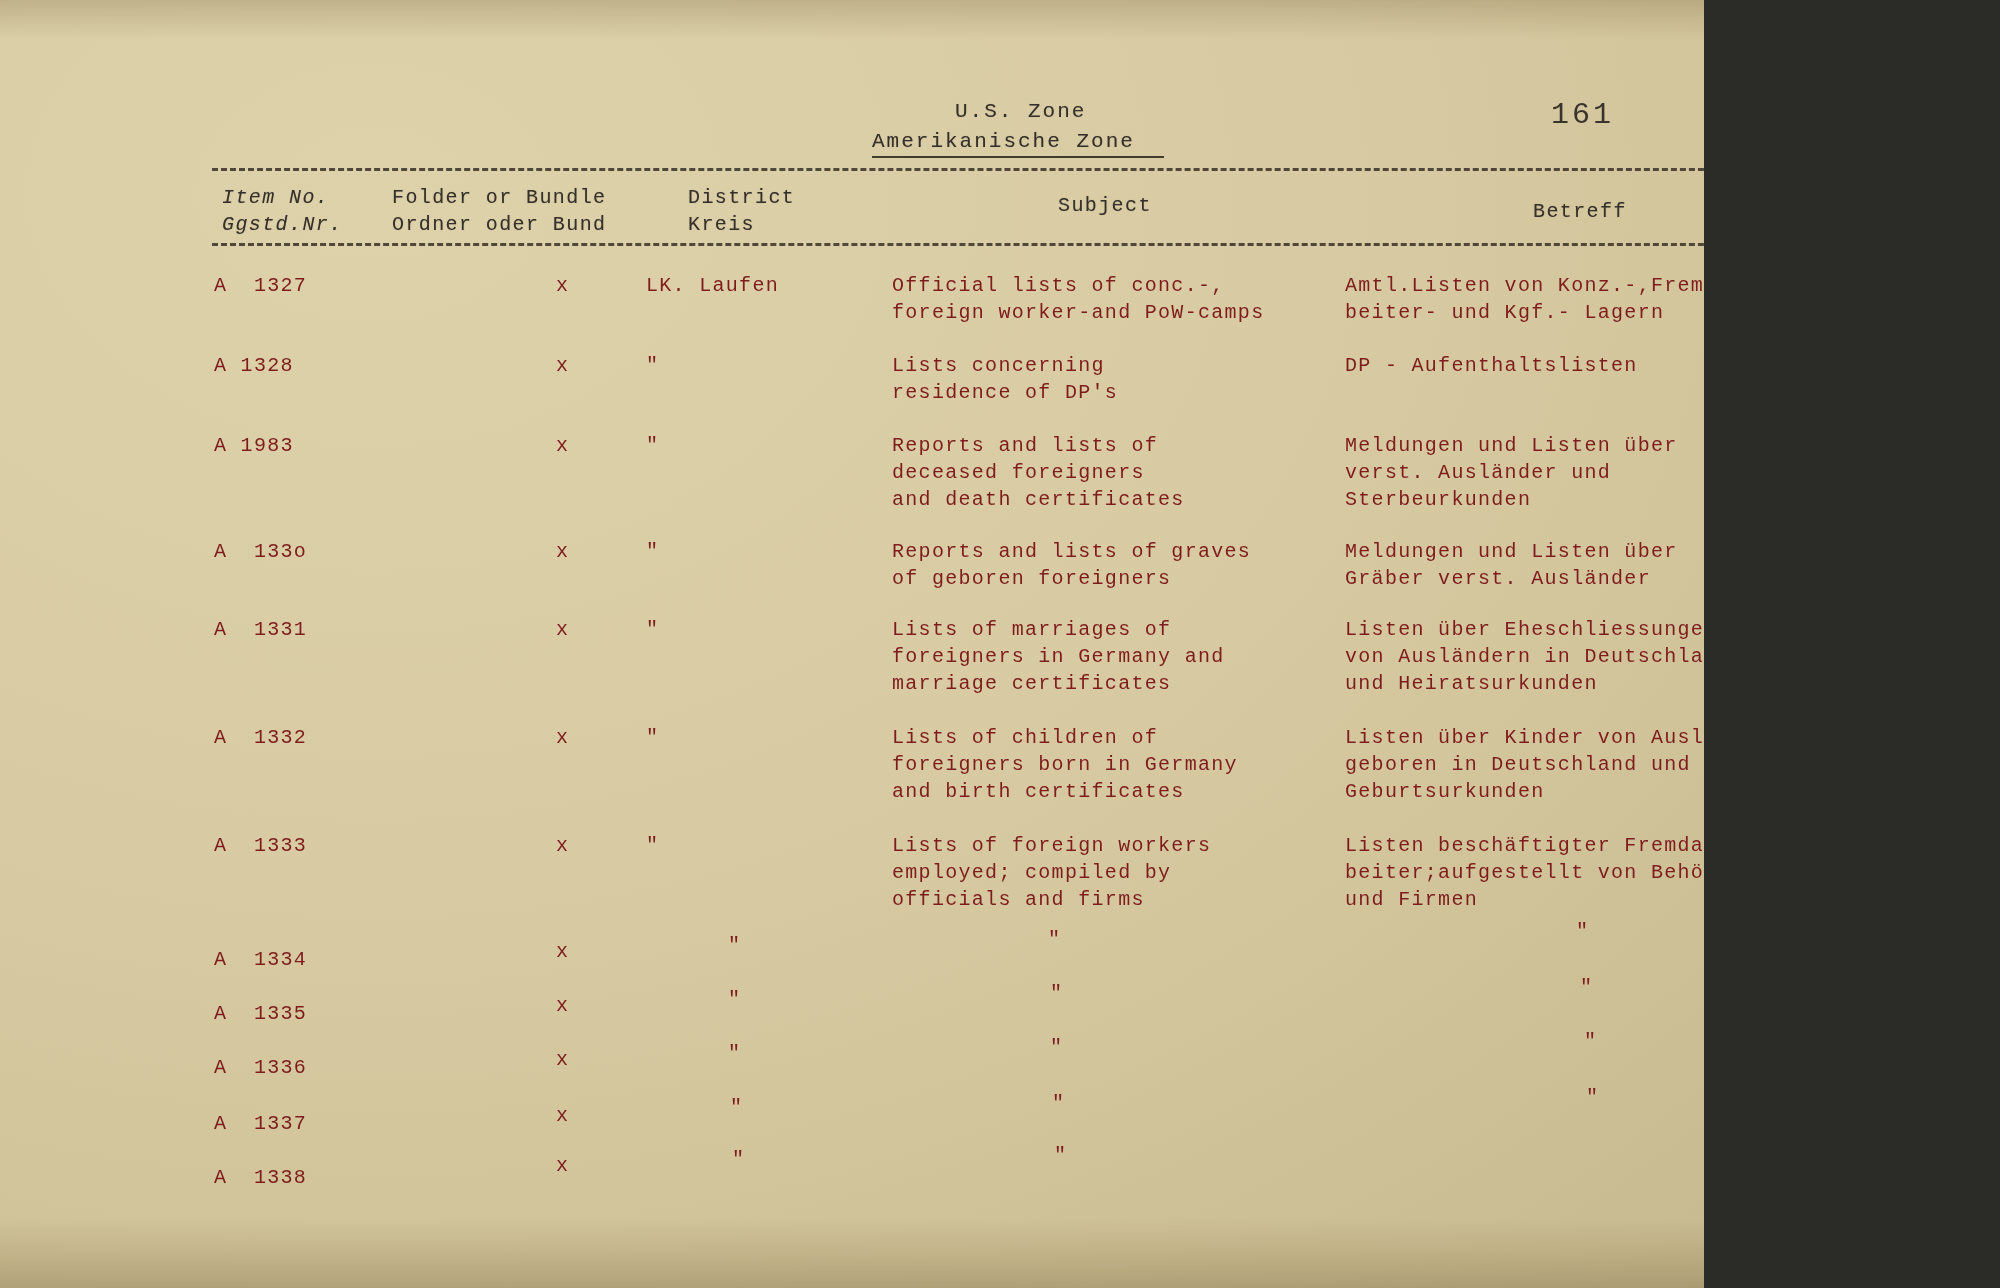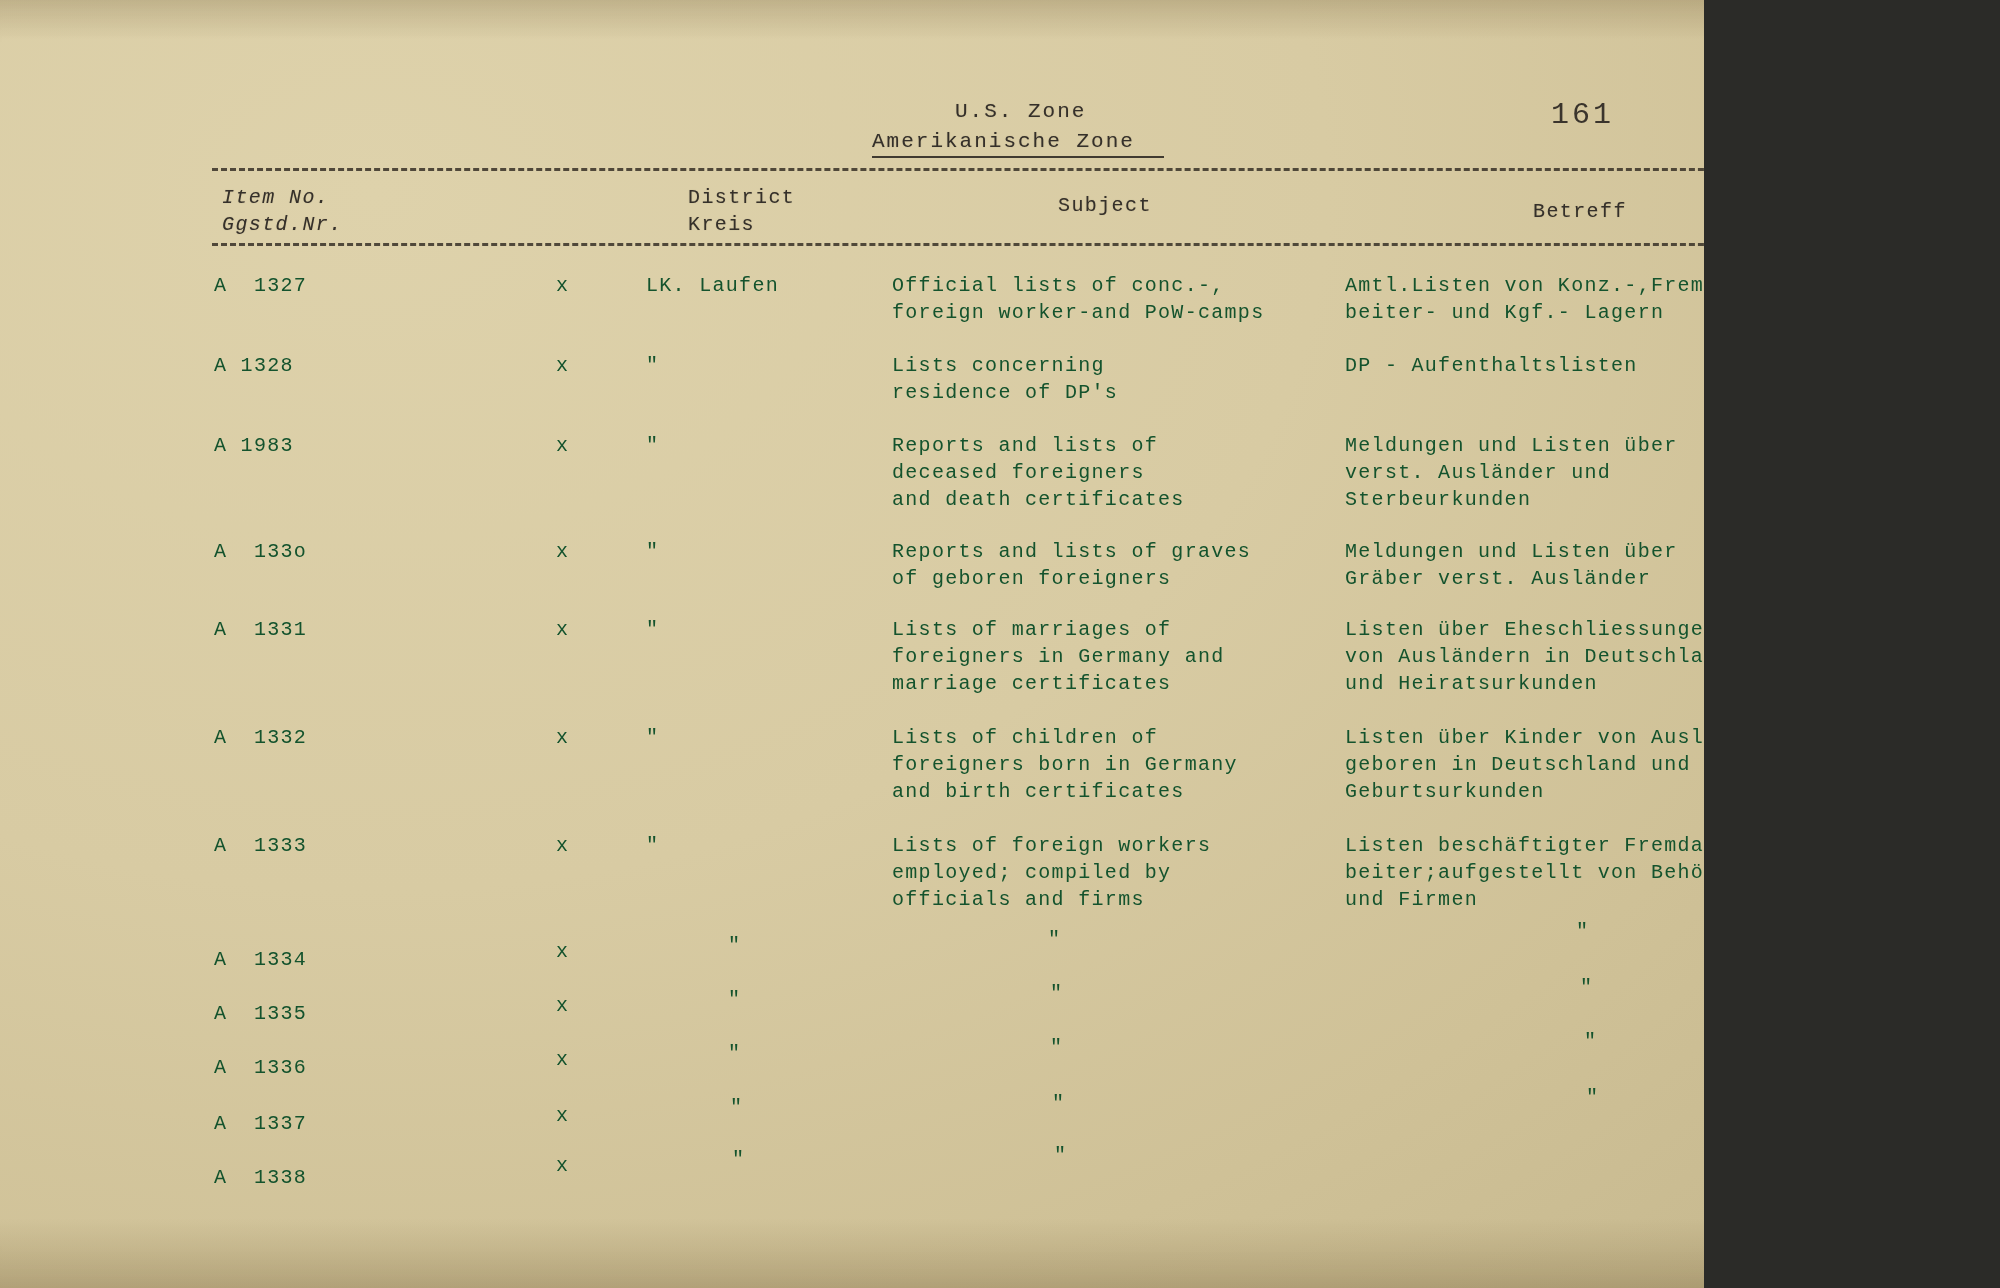--- a/index.html
+++ b/index.html
@@ -161,21 +161,21 @@
   #ch-subject { left: 1058px; top: 192px; text-align: center; }
   #ch-betreff { left: 1500px; top: 198px; margin-left: 33px; }
 
   
   .row { position: absolute; left: 0; width: 1790px; }
   .cell {
     position: absolute;
     font-size: 20px;
     line-height: 27px;
     letter-spacing: 1.3px;
-    color: #14532d;
+    color: #7f1d1d;
     white-space: pre;
   }
   .c-item { left: 214px; }
   .c-x { left: 556px; }
   .c-dist { left: 630px; margin-left: 16px; }
   .c-subj { left: 892px; }
   .c-betr { left: 1345px; }
   .ditto { letter-spacing: 0; }
 </style>
 </head>
@@ -191,20 +191,22 @@
 
   <div class="txt" id="hdr-zone-en">U.S. Zone</div>
   <div class="txt" id="hdr-zone-de">Amerikanische Zone</div>
   <div id="hdr-rule"></div>
 
   <div class="dashrule" id="rule-top"></div>
   <div class="dashrule" id="rule-mid"></div>
 
   <div class="txt colhead" id="ch-item">Item No.
 Ggstd.Nr.</div>
+  <div class="txt colhead" id="ch-folder">Folder or Bundle
+Ordner oder Bund</div>
   <div class="txt colhead" id="ch-district">District
 Kreis</div>
   <div class="txt colhead" id="ch-subject">Subject</div>
   <div class="txt colhead" id="ch-betreff">Betreff</div>
 
   <div class="row" style="top:272px">
     <div class="cell c-item">A  1327</div>
     <div class="cell c-x">x</div>
     <div class="cell c-dist">LK. Laufen</div>
     <div class="cell c-subj">Official lists of conc.-,

